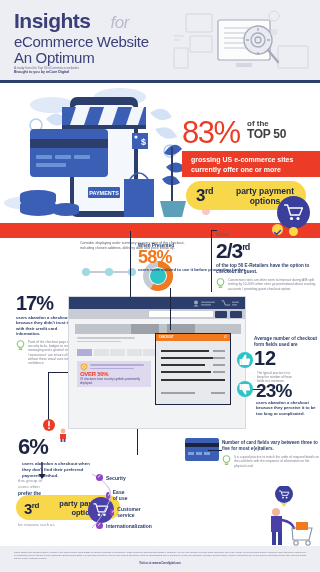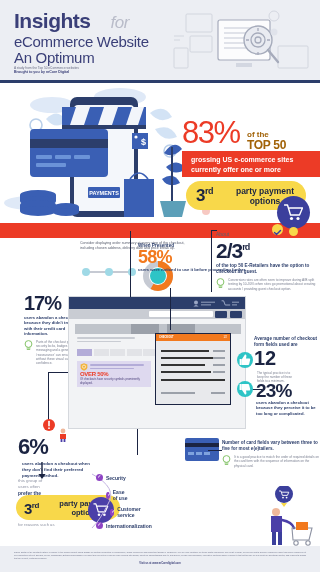--- a/index.html
+++ b/index.html
@@ -26,21 +26,21 @@
   .hdr-art { position:absolute; right:4px; top:6px; width:150px; height:72px; opacity:.85; }
 
   
   .hero { position:absolute; left:0; top:83px; width:320px; height:155px; background:#fff; overflow:hidden; }
   .redband { position:absolute; left:0; top:140px; width:320px; height:44px; background:#ec3b26; }
   .hero-svg { position:absolute; left:0; top:0; }
 
   
   .b83 { position:absolute; left:182px; top:118px; width:138px; }
   .b83-num { font-size:31px; font-weight:normal; color:#ec3b26; line-height:30px; letter-spacing:-1.5px; display:inline-block; vertical-align:top;}
-  .b83-of { display:inline-block; vertical-align:top; margin-left:3px; margin-top:12px; color:#a16207; font-weight:bold; line-height:10px;}
+  .b83-of { display:inline-block; vertical-align:top; margin-left:3px; margin-top:1px; color:#404040; font-weight:bold; line-height:10px;}
   .b83-of .s1 { font-size:8px; display:block; }
   .b83-of .s2 { font-size:12px; display:block; letter-spacing:-0.3px;}
   .b83-band { position:absolute; left:182px; top:151px; width:138px; height:26px; background:#ec3b26; }
   .b83-band p { color:#fff; font-size:7px; font-weight:bold; line-height:9.5px; padding:4px 5px 0 9px; }
   .b83-pill {
     position:absolute; left:186px; top:181px; width:120px; height:29px;
     background:#f8d84a; border-radius:15px;
   }
   .b83-pill .rd { font-size:17px; font-weight:bold; color:#1b2442; position:absolute; left:10px; top:5px; letter-spacing:-0.5px;}
   .b83-pill .rd sup { font-size:9px; }
@@ -66,21 +66,21 @@
   .sec23 .about { font-size:5px; color:#5b6070; }
   .sec23 .big { font-size:21px; font-weight:bold; color:#1b2442; line-height:21px; letter-spacing:-1px;}
   .sec23 .big sup { font-size:9px; }
   .sec23 .desc { font-size:4.6px; font-weight:bold; color:#2c3e6b; line-height:6px; margin-top:2px; }
   .tipbox { margin-top:3px; display:flex; gap:3px; }
   .tipbox .tiptext { font-size:3.3px; color:#7a7f90; line-height:4.4px; }
   .bracket-23 { position:absolute; left:211px; top:230px; width:6px; height:62px; border-left:1.2px solid #1b2442; border-top:1.2px solid #1b2442; }
   .chk-badge { position:absolute; left:272px; top:224px; width:11px; height:11px; background:#f8d84a; border-radius:50%; }
 
   
-  .sec17 { position:absolute; left:24px; top:293px; width:66px; }
+  .sec17 { position:absolute; left:16px; top:293px; width:66px; }
   .sec17 .num { font-size:20px; font-weight:bold; color:#1b2442; line-height:20px; letter-spacing:-1px;}
   .sec17 .desc { font-size:4.2px; font-weight:bold; color:#2c3e6b; line-height:5.4px; margin-top:2px; }
   .sec17 .tiptext { font-size:3.2px; color:#7a7f90; line-height:4.3px; }
 
   
   .browser { position:absolute; left:68px; top:296px; width:178px; height:133px; background:#f2f3f5; border:1px solid #d5d8dd; }
   .bar-top { height:12px; background:#2c3e6b; position:relative; }
   .bar-sub { height:10px; background:#c9ccd3; position:relative; }
   .addr { position:absolute; left:80px; top:2px; width:64px; height:6px; background:#fff; border-radius:1px; }
   .sqbtn { position:absolute; top:1.5px; width:12px; height:7px; background:#2c3e6b; border-radius:1px; }

